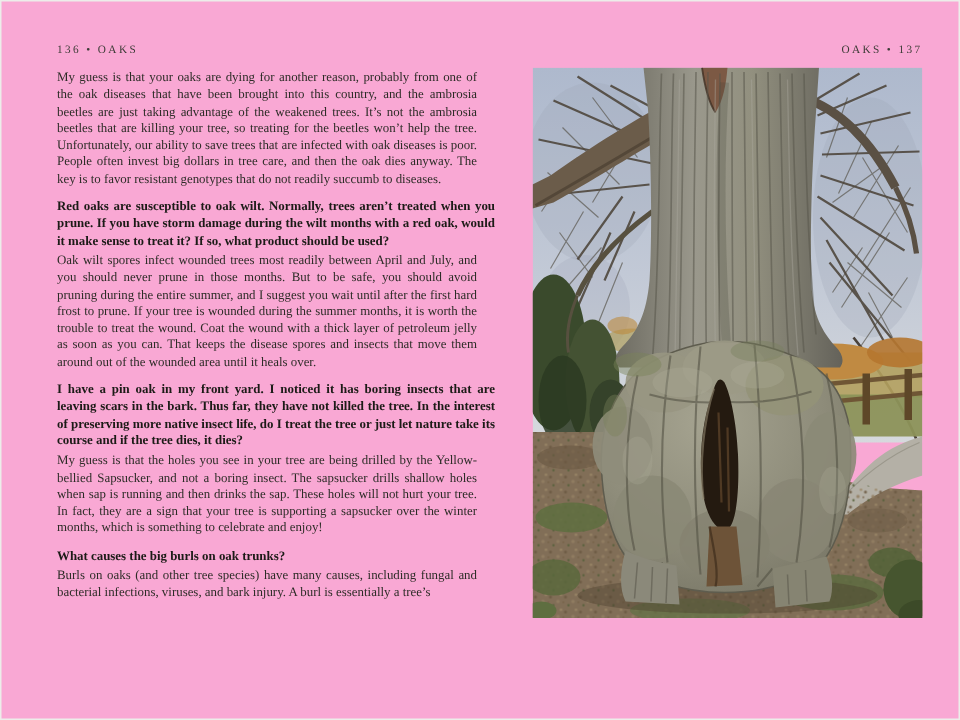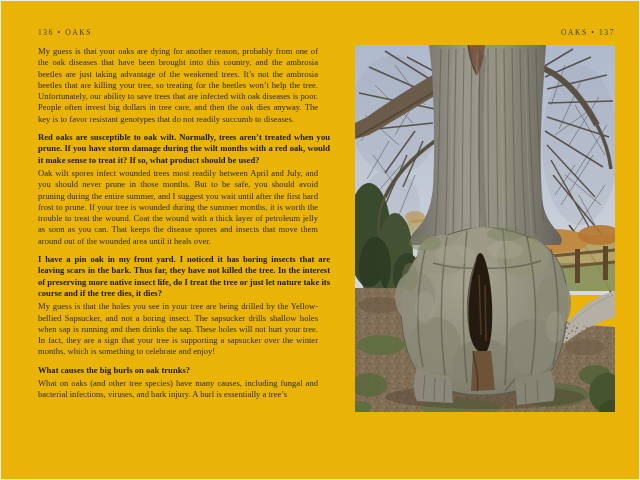--- a/index.html
+++ b/index.html
@@ -1,17 +1,17 @@
 <!DOCTYPE html>
 <html><head>
 <meta charset="utf-8">
 <style>
   html,body{margin:0;padding:0;background:#ffffff;}
   #spread{
-    position:relative;width:640px;height:480px;background:#eab308;overflow:hidden;
+    position:relative;width:640px;height:480px;background:#f9a8d4;overflow:hidden;
     font-family:"Liberation Serif","DejaVu Serif",serif;color:#26251f;
     box-shadow:inset 0 0 0 1px #ededea;
   }
   .running-head{
     position:absolute;top:28px;font-size:7.5px;letter-spacing:1.6px;color:#3c3b36;
     font-family:"Liberation Serif",serif;
   }
   #head-left{left:38px;}
   #head-right{right:25px;text-align:left;}
   #left-text{
@@ -38,21 +38,21 @@
   <div id="head-left" class="running-head">136 • OAKS</div>
   <div id="head-right" class="running-head">OAKS • 137</div>
 
   <div id="left-text">
       <p class="answer">My guess is that your oaks are dying for another reason, probably from one of the oak diseases that have been brought into this country, and the ambrosia beetles are just taking advantage of the weakened trees. It’s not the ambrosia beetles that are killing your tree, so treating for the beetles won’t help the tree. Unfortunately, our ability to save trees that are infected with oak diseases is poor. People often invest big dollars in tree care, and then the oak dies anyway. The key is to favor resistant genotypes that do not readily succumb to diseases.</p>
       <p class="question">Red oaks are susceptible to oak wilt. Normally, trees aren’t treated when you prune. If you have storm damage during the wilt months with a red oak, would it make sense to treat it? If so, what product should be used?</p>
       <p class="answer">Oak wilt spores infect wounded trees most readily between April and July, and you should never prune in those months. But to be safe, you should avoid pruning during the entire summer, and I suggest you wait until after the first hard frost to prune. If your tree is wounded during the summer months, it is worth the trouble to treat the wound. Coat the wound with a thick layer of petroleum jelly as soon as you can. That keeps the disease spores and insects that move them around out of the wounded area until it heals over.</p>
       <p class="question">I have a pin oak in my front yard. I noticed it has boring insects that are leaving scars in the bark. Thus far, they have not killed the tree. In the interest of preserving more native insect life, do I treat the tree or just let nature take its course and if the tree dies, it dies?</p>
       <p class="answer">My guess is that the holes you see in your tree are being drilled by the Yellow-bellied Sapsucker, and not a boring insect. The sapsucker drills shallow holes when sap is running and then drinks the sap. These holes will not hurt your tree. In fact, they are a sign that your tree is supporting a sapsucker over the winter months, which is something to celebrate and enjoy!</p>
       <p class="question">What causes the big burls on oak trunks?</p>
-      <p class="answer">What on oaks (and other tree species) have many causes, including fungal and bacterial infections, viruses, and bark injury. A burl is essentially a tree’s</p>
+      <p class="answer">Burls on oaks (and other tree species) have many causes, including fungal and bacterial infections, viruses, and bark injury. A burl is essentially a tree’s</p>
     </div>
 
   <div id="photo-frame" role="img" aria-label="Large bare oak tree with a massive rounded burl covering the base of its trunk, in a winter park with leaf litter, evergreens, a wooden fence and a path">
     <svg width="260" height="367" viewBox="0 0 260 367" xmlns="http://www.w3.org/2000/svg">
       <defs>
         <linearGradient id="skyGrad" x1="0" y1="0" x2="0" y2="1">
           <stop offset="0" stop-color="#aeb9cd"></stop>
           <stop offset="0.55" stop-color="#c2c9d6"></stop>
           <stop offset="1" stop-color="#d6d9dd"></stop>
         </linearGradient>

